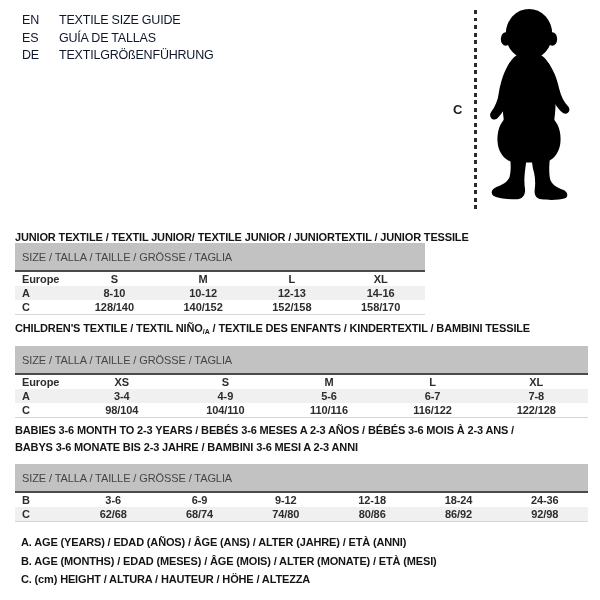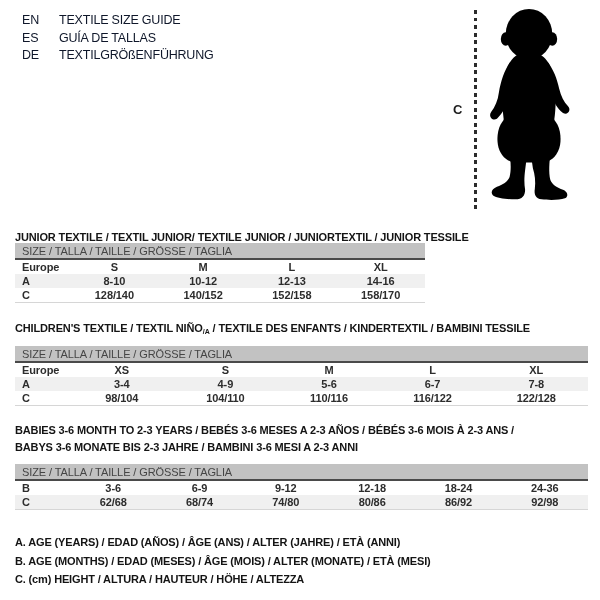--- a/index.html
+++ b/index.html
@@ -26,34 +26,34 @@
     letter-spacing:-0.15px;white-space:nowrap;line-height:16.5px;
   }
   .sub{font-size:7px;vertical-align:-2px;letter-spacing:0;}
   
   table.size-table{
     position:absolute;left:15px;border-collapse:collapse;table-layout:fixed;
     font-size:11px;color:#2d2d2d;letter-spacing:-0.1px;
   }
   table.size-table th{
     background:#c2c2c2;color:#454545;font-weight:normal;text-align:left;
-    height:16px;padding:0 0 0 7px;font-size:11px;
+    height:28px;padding:0 0 0 7px;font-size:11px;
     border-bottom:2px solid #4a4a4a;box-sizing:border-box;
   }
   table.size-table td{height:14px;padding:0;text-align:center;font-weight:bold;}
   table.size-table td.rowlab{text-align:left;padding-left:7px;}
   table.size-table tr.stripe td{background:#f0f0f0;}
   table.size-table tbody tr:last-child td{border-bottom:1px solid #d6d6d6;}
   .t-junior{top:243px;width:410px;}
   .t-children{top:346px;width:573px;}
   .t-babies{top:464px;width:573px;}
   col.c-label{width:55px;}
   
   .legend{position:absolute;left:15px;top:533px;}
-  .legend-line{font-size:11px;font-weight:bold;color:#141414;line-height:18.5px;letter-spacing:-0.15px;white-space:nowrap;}
+  .legend-line{font-size:11px;font-weight:bold;color:#141414;line-height:18.5px;letter-spacing:-0.15px;white-space:nowrap;margin-left:6px;}
 </style>
 </head>
 <body>
 
 <div class="langs">
   <div class="lang-row">
     <span class="lang-code">EN</span>
     <span class="lang-label">TEXTILE SIZE GUIDE</span>
   </div>
   <div class="lang-row">

